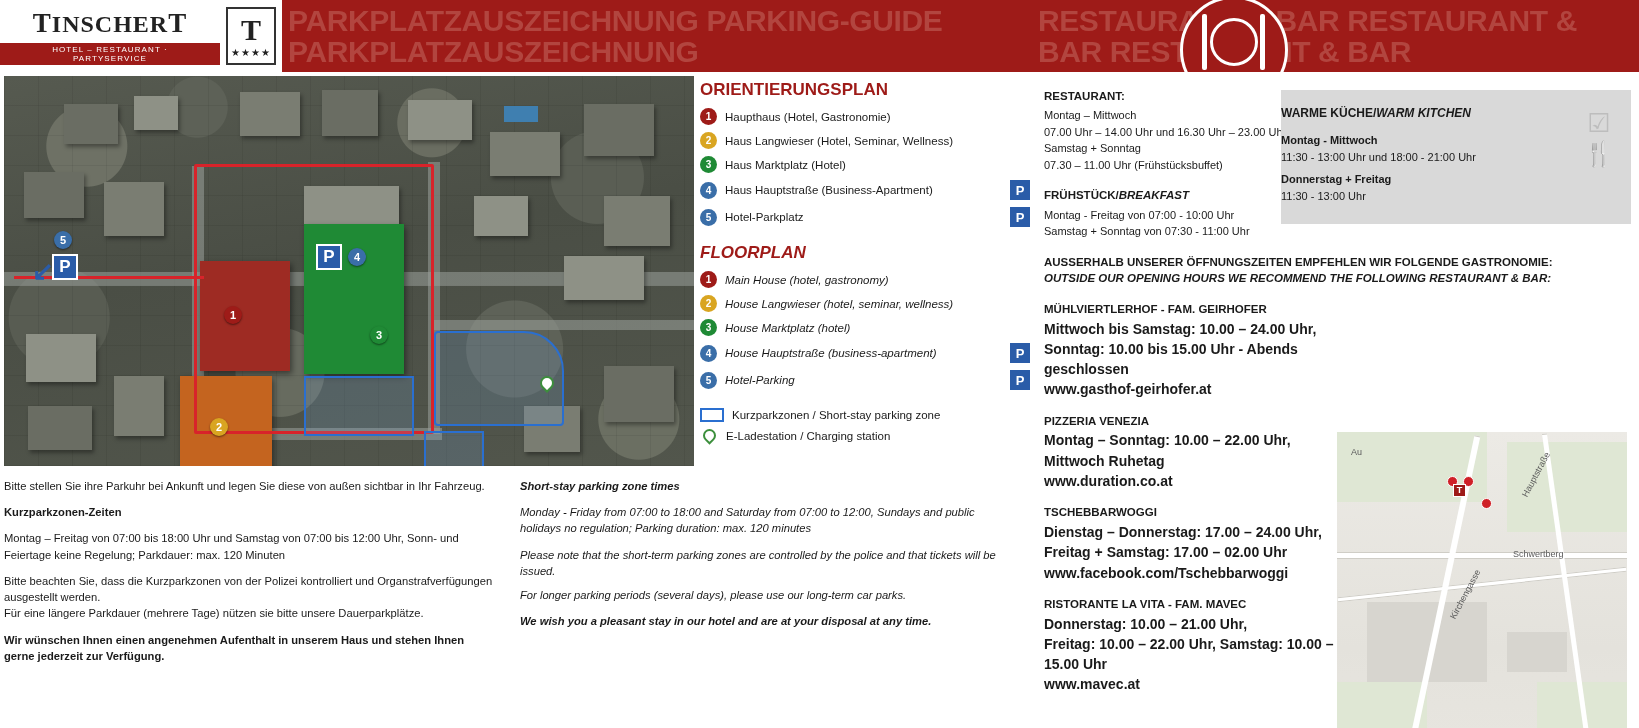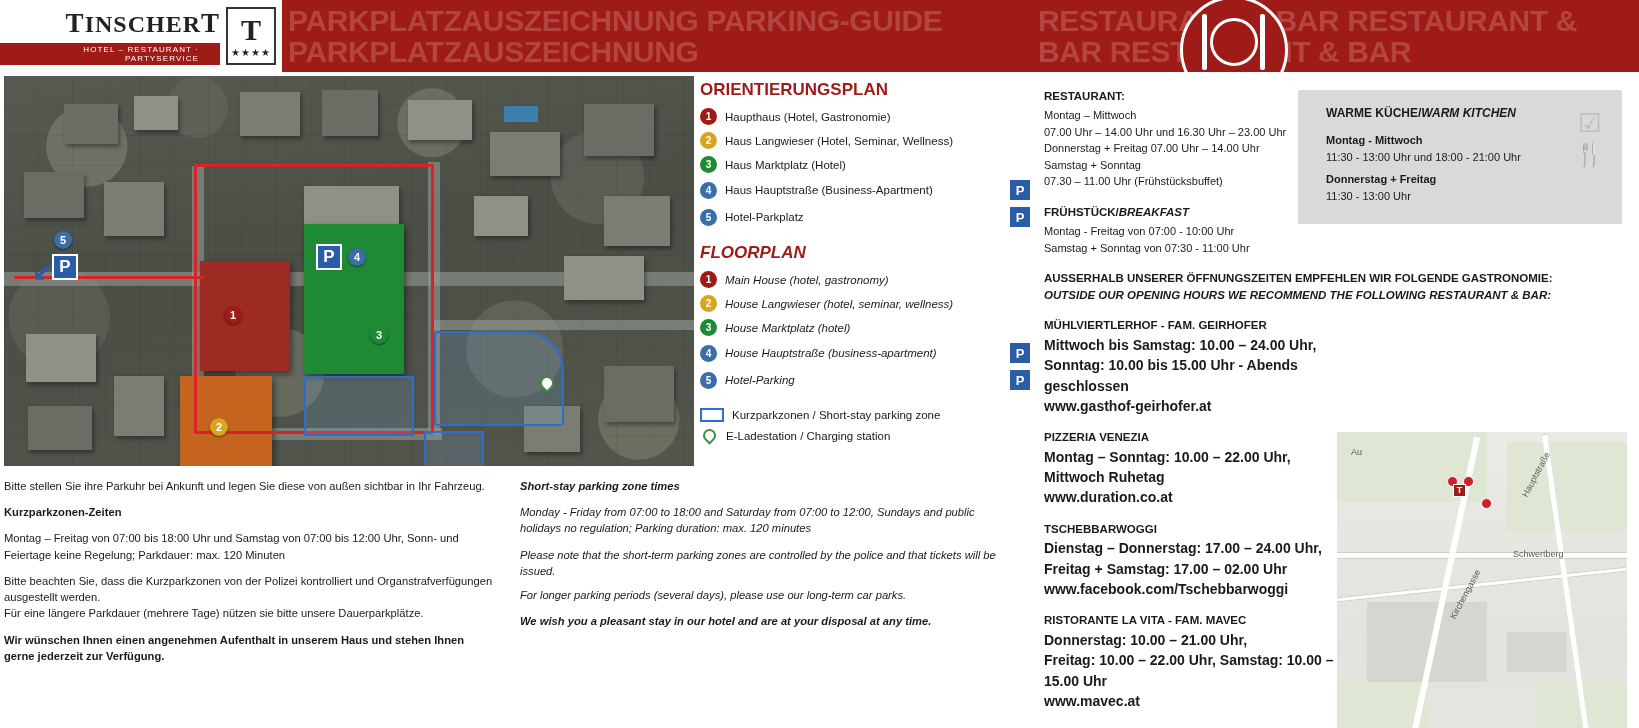--- a/index.html
+++ b/index.html
@@ -13,21 +13,21 @@
   }
   .page { position: relative; width:1639px; height:728px; display:flex; }
 
   
   .left { position:relative; width:1030px; height:728px; }
   .right { position:relative; width:609px; height:728px; }
 
   
   .hdr { display:flex; height:72px; align-items:stretch; }
   .logo-box { width:220px; background:#ffffff; display:flex; align-items:center; justify-content:center; }
-  .logo { text-align:right; }
+  .logo { text-align:center; }
   .logo .name { font-family:"Liberation Serif", serif; font-size:24px; letter-spacing:1px; color:#222; font-weight:bold; }
   .logo .name .big { font-size:27px; }
   .logo .sub { margin-top:4px; background:#9e1b18; color:#fff; font-size:8px; letter-spacing:1.1px; padding:2px 21px; display:inline-block; }
   .tbadge { width:62px; background:#ffffff; display:flex; align-items:center; justify-content:center; }
   .tbadge .inner { width:50px; height:58px; border:2px solid #333; display:flex; flex-direction:column; align-items:center; justify-content:center; }
   .tbadge .tt { font-family:"Liberation Serif", serif; font-size:30px; font-weight:bold; line-height:1; color:#222; }
   .tbadge .stars { font-size:10px; letter-spacing:1px; color:#222; margin-top:2px; }
   .hdr-title { flex:1; background:#9e1b18; color:#c8746f; display:flex; align-items:center; overflow:hidden; }
   .hdr-title span {
     display:block; font-family:"Liberation Sans", sans-serif; font-weight:bold;
@@ -115,21 +115,21 @@
   .plate .circ { position:absolute; left:0; top:0; width:108px; height:108px; border-radius:50%; background:#9e1b18;
                  border:3px solid #fff; }
   .plate .dish { position:absolute; left:30px; top:22px; width:48px; height:48px; border:3px solid #fff; border-radius:50%; }
   .plate .fork { position:absolute; left:22px; top:18px; width:5px; height:56px; background:#fff; border-radius:2px; }
   .plate .knife { position:absolute; left:80px; top:18px; width:5px; height:56px; background:#fff; border-radius:2px; }
 
   .rbody { position:relative; padding:16px 14px 0 14px; font-size:11px; line-height:1.5; }
   .sect { margin-bottom:14px; }
   .sect .h { font-weight:bold; font-size:11.5px; margin-bottom:2px; }
 
-  .kbox { position:absolute; right:17px; top:18px; width:324px; background:#d9d9d9; padding:14px 28px; }
+  .kbox { position:absolute; right:8px; top:18px; width:350px; background:#d9d9d9; padding:14px 0; }
   .kbox .kt { font-weight:bold; font-size:12px; margin-bottom:10px; }
   .kbox .kt i { font-style:italic; }
   .kbox .kl { font-weight:bold; font-size:11px; }
   .kbox .kv { font-size:11px; margin-bottom:6px; }
   .kicons { position:absolute; right:10px; top:20px; width:44px; text-align:center; color:#bdbdbd; }
   .kicons .pot { font-size:26px; line-height:1; }
   .kicons .cut { font-size:24px; line-height:1; margin-top:6px; }
 
   .notice { margin:8px 0 14px 0; font-size:11.5px; line-height:1.45; }
   .notice .l1 { font-weight:bold; }
@@ -348,21 +348,20 @@
         <div class="kicons">
           <div class="pot">☑</div>
           <div class="cut">🍴</div>
         </div>
       </div>
 
       <div class="sect" style="width:300px;">
         <div class="h">RESTAURANT:</div>
         <div>Montag – Mittwoch</div>
         <div>07.00 Uhr – 14.00 Uhr und 16.30 Uhr – 23.00 Uhr</div>
-        <div>Donnerstag + Freitag  07.00 Uhr – 14.00 Uhr</div>
         <div>Samstag + Sonntag</div>
         <div>07.30 – 11.00 Uhr (Frühstücksbuffet)</div>
       </div>
 
       <div class="sect" style="width:300px;">
         <div class="h">
           <span>FRÜHSTÜCK/</span><i>BREAKFAST</i>
         </div>
         <div>Montag - Freitag von 07:00 - 10:00 Uhr</div>
         <div>Samstag + Sonntag von 07:30 - 11:00 Uhr</div>

